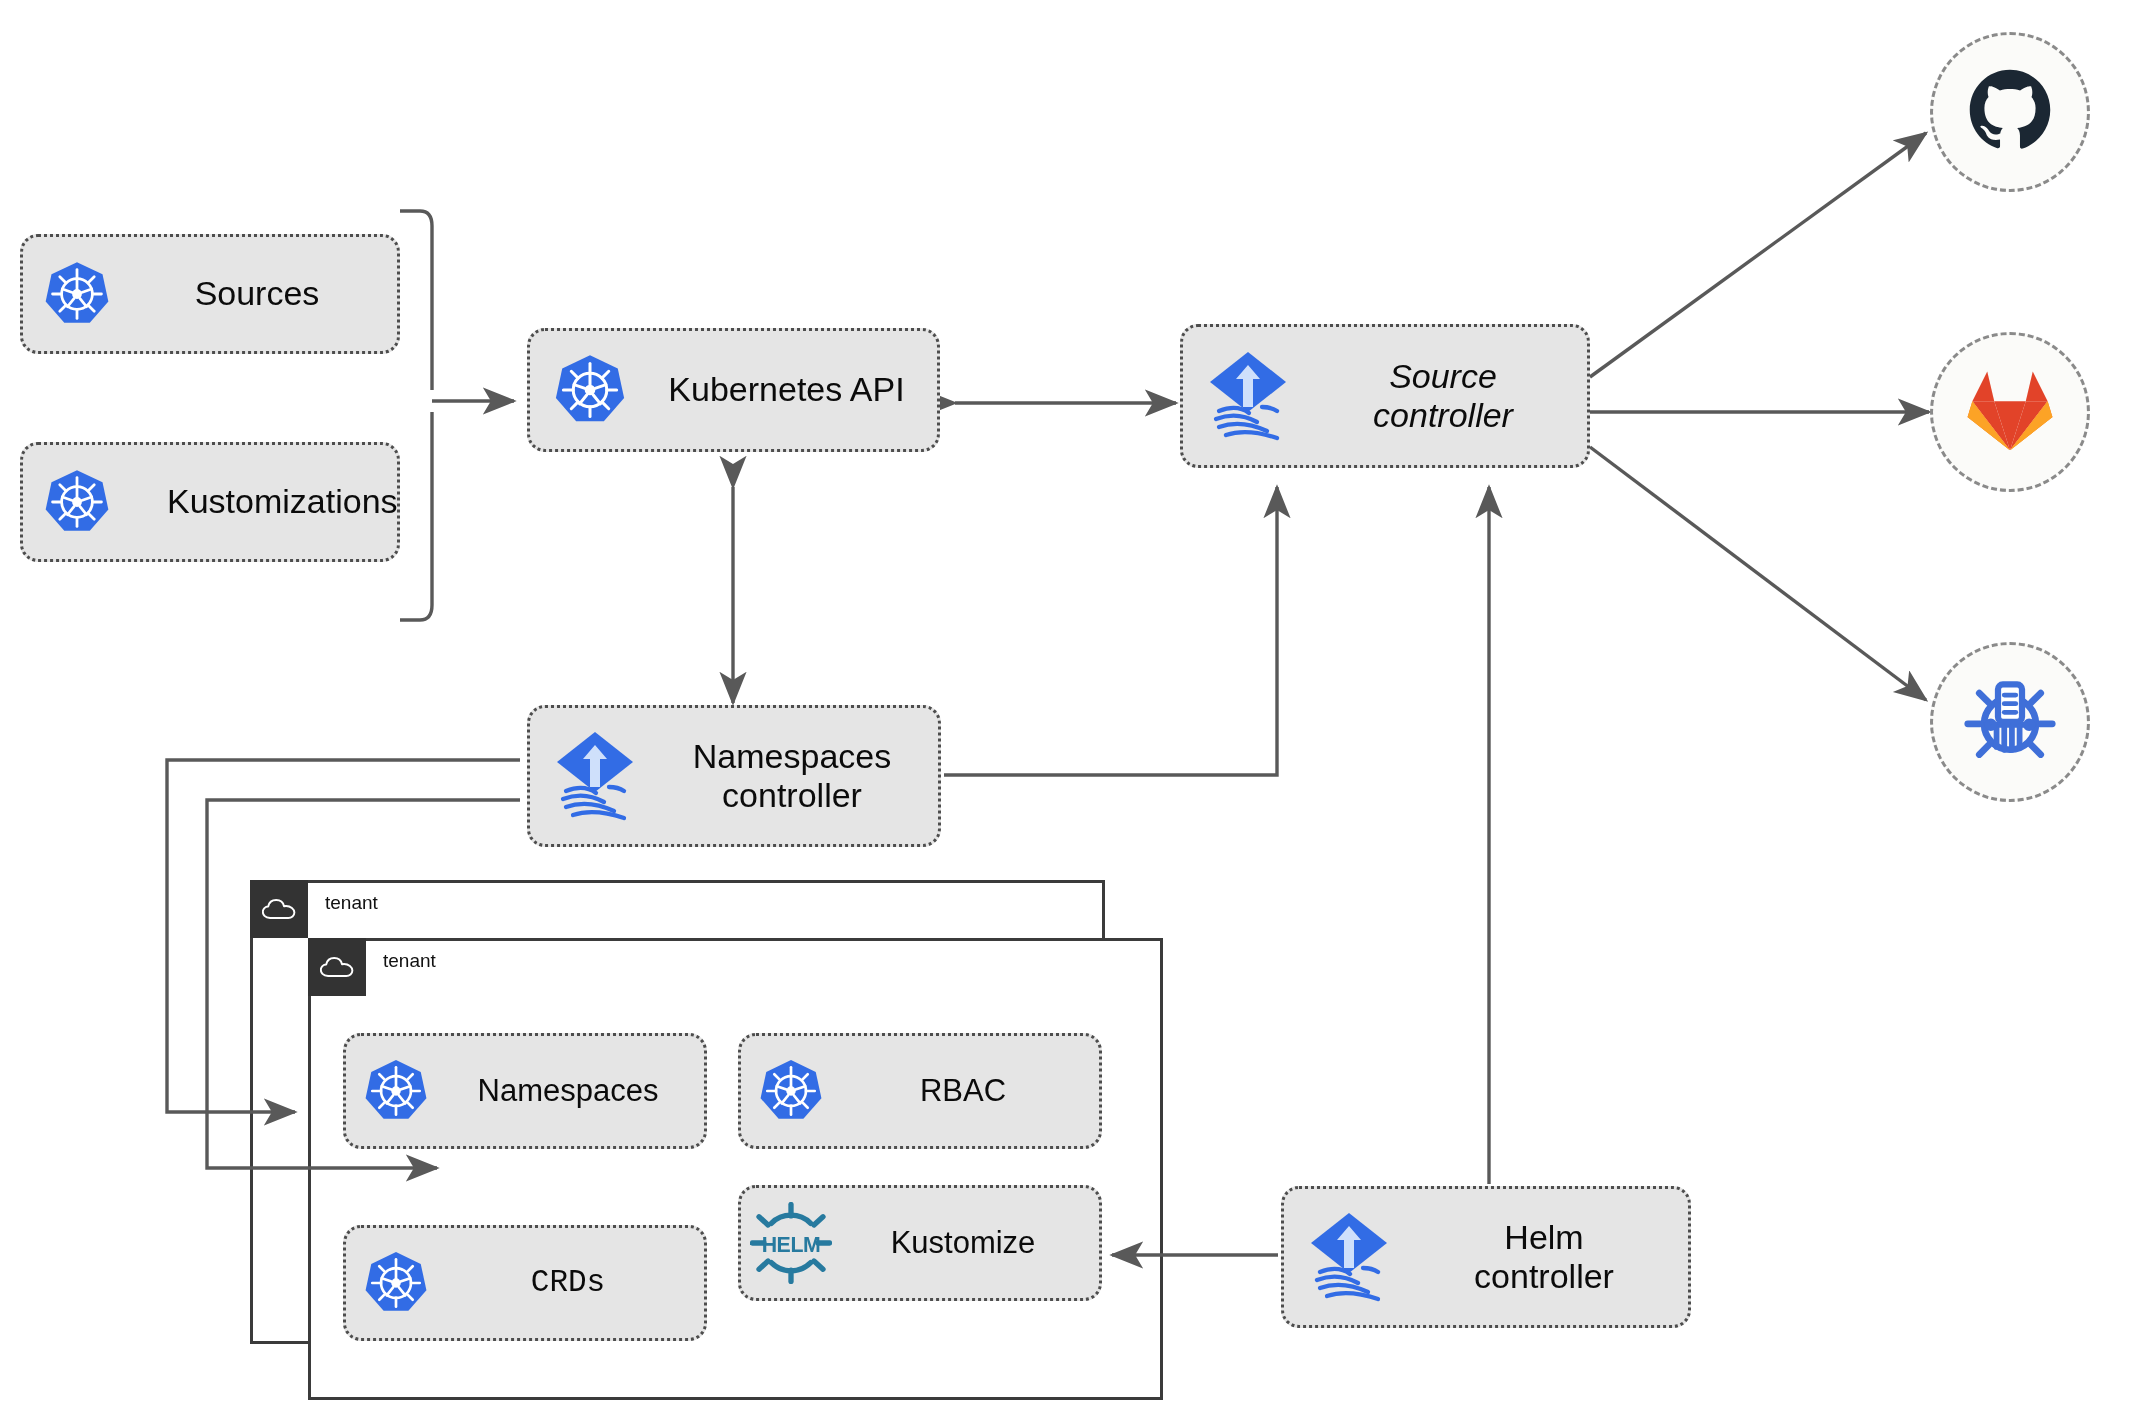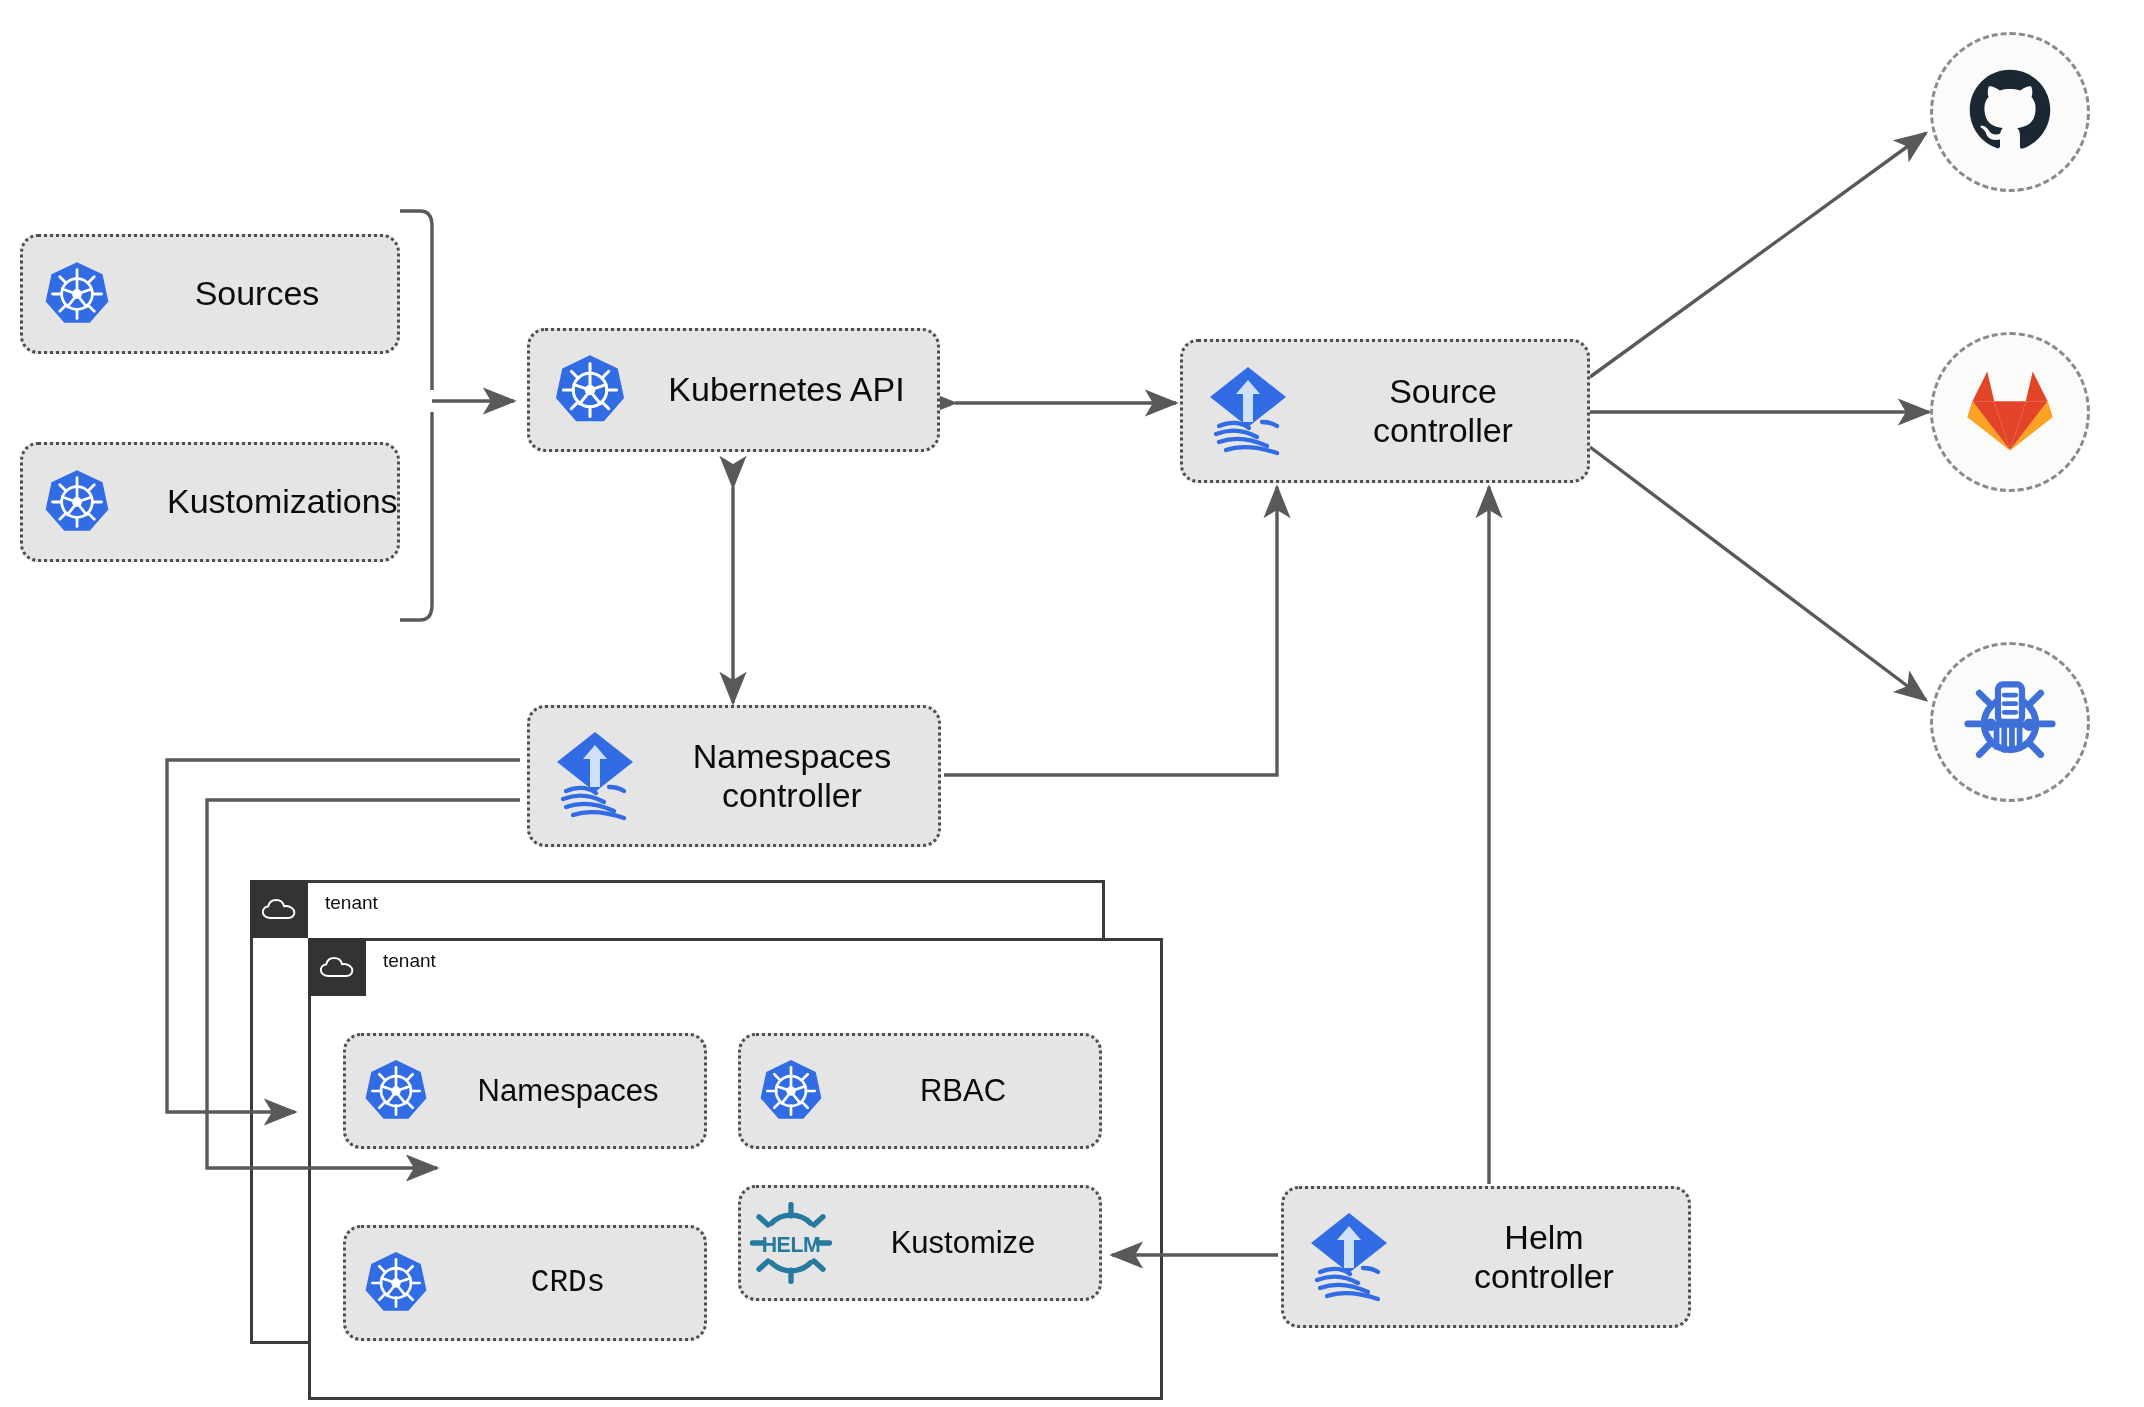--- a/index.html
+++ b/index.html
@@ -217,21 +217,21 @@
             <path d="M36.4 30.6 L45.8 27.3"></path>
           <path d="M34.7 36.1 L41 44"></path>
             <path d="M29.3 36.1 L23 44"></path>
           <path d="M27.6 30.6 L18.2 27.3"></path>
         </g>
       </svg>
     </span>
     <span class="node-label">Kubernetes API</span>
   </div>
 
-  <div class="node" style="left:1180px; top:339px; width:410px; height:144px;">
+  <div class="node" style="left:1180px; top:324px; width:410px; height:144px;font-style:italic;">
     <span class="glyph" style="width:130px;">
       <svg width="86" height="94" viewBox="0 0 86 94" xmlns="http://www.w3.org/2000/svg">
         <path d="M43 3 L81 33 L43 63 L5 33 Z" fill="#326ce5"></path>
         <path d="M43 16 L55 30 L48 30 L48 58 L38 58 L38 30 L31 30 Z" fill="#cfe0fb"></path>
         <g stroke="#326ce5" stroke-width="4.3" fill="none" stroke-linecap="round">
           <path d="M14 62 Q32 55 44 64"></path>
           <path d="M11 70 Q32 62 52 73"></path>
           <path d="M14 78 Q36 70 62 82"></path>
           <path d="M21 86 Q42 79 72 89"></path>
           <path d="M57 58 Q66 58 72 62"></path>

